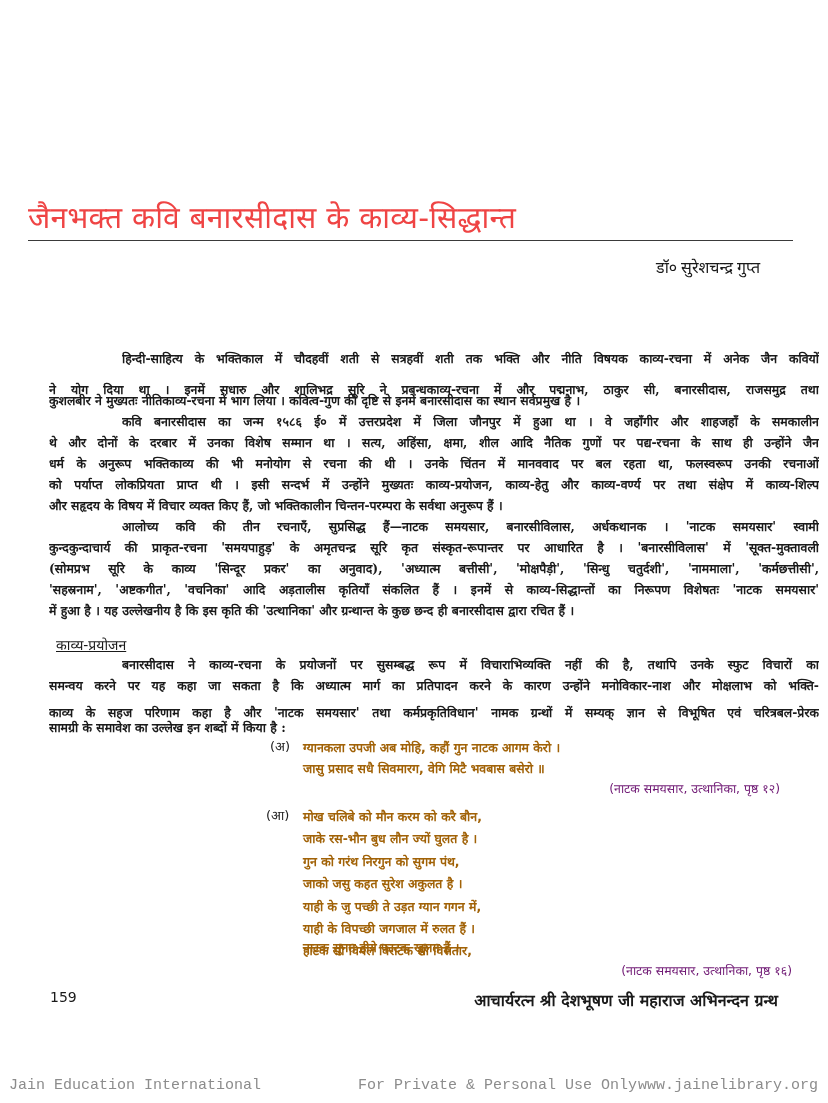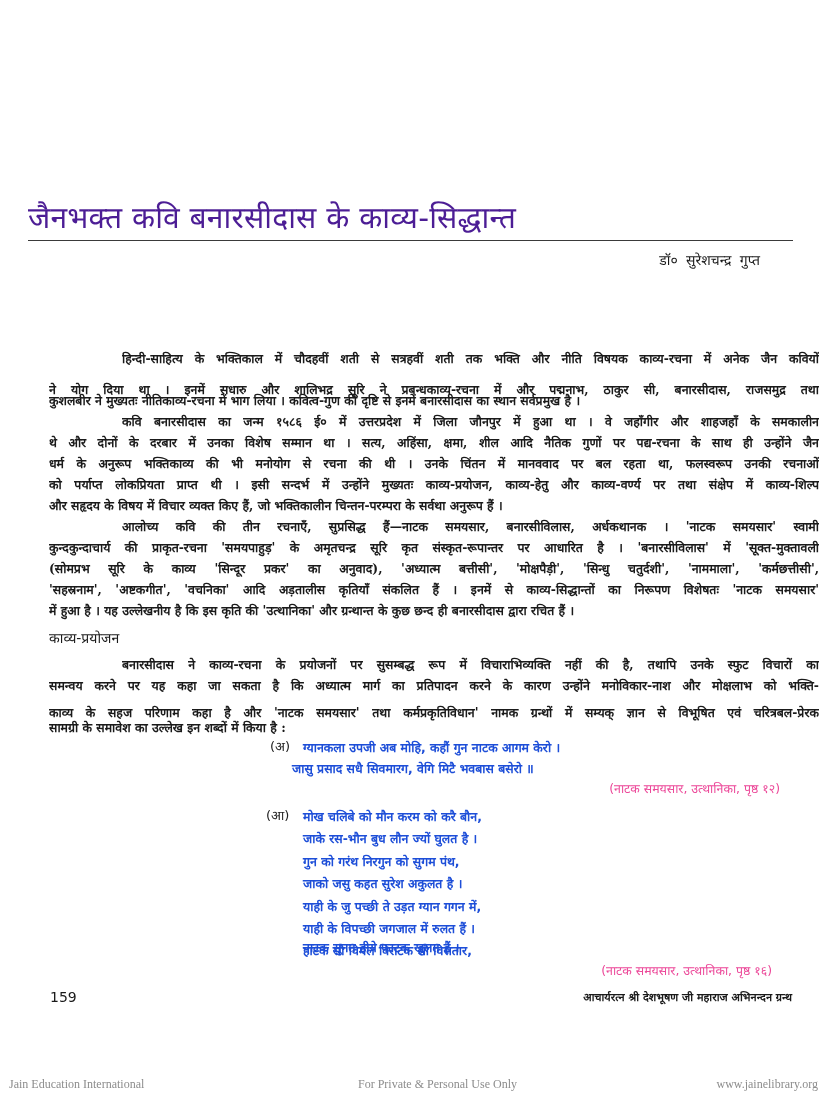--- a/index.html
+++ b/index.html
@@ -1,31 +1,31 @@
 <!DOCTYPE html>
 <html><head>
 <meta charset="utf-8">
 <style>
   html, body { margin: 0; padding: 0; background: #ffffff; }
   body { width: 828px; height: 1103px; position: relative; overflow: hidden;
          font-family: "DejaVu Serif", serif; color: #1a1a1a; }
   .abs { position: absolute; white-space: nowrap; }
-  .title { left: 28px; top: 196px; font-size: 30px; font-family: "DejaVu Sans", sans-serif; font-weight: normal; letter-spacing: 0.2px; color: #4c1d95; }
+  .title { left: 28px; top: 196px; font-size: 30px; font-family: "DejaVu Sans", sans-serif; font-weight: normal; letter-spacing: 0.2px; color: #ef4444; }
   .rule { left: 28px; top: 240px; width: 765px; height: 0; border-top: 1.5px solid #3a3a3a; }
-  .author { right: 68px; top: 250px; font-size: 14px; font-family: Liberation Mono, monospace; }
+  .author { right: 68px; top: 256px; font-size: 16px; font-family: Liberation Serif, serif; }
   .line { left: 49px; font-size: 12.4px; line-height: 20px; height: 20px; width: 770px; overflow: hidden; text-align: justify; text-align-last: justify; font-weight: bold; }
   .line.indent { left: 122px; width: 697px; }
   .line.last { text-align-last: left; }
   .heading { left: 49px; top: 628px; font-size: 14px; font-family: "DejaVu Sans", sans-serif; }
-  .verse { font-size: 12.4px; font-weight: bold; font-family: "DejaVu Sans", sans-serif; line-height: 20px; color: #1d4ed8; }
+  .verse { font-size: 12.4px; font-weight: bold; font-family: "DejaVu Sans", sans-serif; line-height: 20px; color: #a16207; }
   .verse-marker { font-size: 13px; font-family: "DejaVu Sans", sans-serif; color: #222; }
-  .citation { font-size: 12.4px; font-family: "DejaVu Sans", sans-serif; color: #ec4899; }
+  .citation { font-size: 12.4px; font-family: "DejaVu Sans", sans-serif; color: #701a75; }
   .page-num { left: 50px; top: 989px; font-size: 14px; font-family: "DejaVu Sans", sans-serif; }
-  .running-footer { right: 36px; top: 989px; font-size: 11px; font-weight: bold; font-family: "DejaVu Sans", sans-serif; }
-  .wm { top: 1077px; font-size: 12px; font-family: Liberation Serif, serif; color: #8c8c8c; }
+  .running-footer { right: 50px; top: 989px; font-size: 16px; font-weight: bold; font-family: "DejaVu Sans", sans-serif; }
+  .wm { top: 1077px; font-size: 15px; font-family: Liberation Mono, monospace; color: #8c8c8c; }
 </style>
 </head>
 <body>
 
 <h1 class="abs title" style="margin:0;">जैनभक्त कवि बनारसीदास के काव्य-सिद्धान्त</h1>
 <div class="abs rule"></div>
 <div class="abs author">डॉ० सुरेशचन्द्र गुप्त</div>
 
 <div>
   <div class="abs line indent" style="top:349px">हिन्दी-साहित्य के भक्तिकाल में चौदहवीं शती से सत्रहवीं शती तक भक्ति और नीति विषयक काव्य-रचना में अनेक जैन कवियों</div>
@@ -42,46 +42,46 @@
 </div>
 
 <div>
   <div class="abs line indent" style="top:517px">आलोच्य कवि की तीन रचनाएँ, सुप्रसिद्ध हैं—नाटक समयसार, बनारसीविलास, अर्धकथानक । 'नाटक समयसार' स्वामी</div>
   <div class="abs line" style="top:538px">कुन्दकुन्दाचार्य की प्राकृत-रचना 'समयपाहुड़' के अमृतचन्द्र सूरि कृत संस्कृत-रूपान्तर पर आधारित है । 'बनारसीविलास' में 'सूक्त-मुक्तावली</div>
   <div class="abs line" style="top:559px">(सोमप्रभ सूरि के काव्य 'सिन्दूर प्रकर' का अनुवाद), 'अध्यात्म बत्तीसी', 'मोक्षपैड़ी', 'सिन्धु चतुर्दशी', 'नाममाला', 'कर्मछत्तीसी',</div>
   <div class="abs line" style="top:580px">'सहस्रनाम', 'अष्टकगीत', 'वचनिका' आदि अड़तालीस कृतियाँ संकलित हैं । इनमें से काव्य-सिद्धान्तों का निरूपण विशेषतः 'नाटक समयसार'</div>
   <div class="abs line last" style="top:601px">में हुआ है । यह उल्लेखनीय है कि इस कृति की 'उत्थानिका' और ग्रन्थान्त के कुछ छन्द ही बनारसीदास द्वारा रचित हैं ।</div>
 </div>
 
-<h2 class="abs heading" style="margin:0;font-weight:normal;">काव्य-प्रयोजन</h2>
+<h2 class="abs heading" style="margin:7px;font-weight:normal;text-decoration:underline;">काव्य-प्रयोजन</h2>
 <div>
   <div class="abs line indent" style="top:655px">बनारसीदास ने काव्य-रचना के प्रयोजनों पर सुसम्बद्ध रूप में विचाराभिव्यक्ति नहीं की है, तथापि उनके स्फुट विचारों का</div>
   <div class="abs line" style="top:676px">समन्वय करने पर यह कहा जा सकता है कि अध्यात्म मार्ग का प्रतिपादन करने के कारण उन्होंने मनोविकार-नाश और मोक्षलाभ को भक्ति-</div>
   <div class="abs line" style="top:703px">काव्य के सहज परिणाम कहा है और 'नाटक समयसार' तथा कर्मप्रकृतिविधान' नामक ग्रन्थों में सम्यक् ज्ञान से विभूषित एवं चरित्रबल-प्रेरक</div>
   <div class="abs line last" style="top:718px">सामग्री के समावेश का उल्लेख इन शब्दों में किया है :</div>
 </div>
 
 <div>
   <span class="abs verse-marker" style="left:270px;top:737px">(अ)</span>
   <div class="abs verse" style="left:303px;top:738px">ग्यानकला उपजी अब मोहि, कहौं गुन नाटक आगम केरो ।</div>
-  <div class="abs verse" style="left:292px;top:759px">जासु प्रसाद सधै सिवमारग, वेगि मिटै भवबास बसेरो ॥</div>
+  <div class="abs verse" style="left:303px;top:759px">जासु प्रसाद सधै सिवमारग, वेगि मिटै भवबास बसेरो ॥</div>
   <div class="abs citation" style="right:48px;top:780px">(नाटक समयसार, उत्थानिका, पृष्ठ १२)</div>
 </div>
 
 <div>
   <span class="abs verse-marker" style="left:266px;top:806px">(आ)</span>
   <div class="abs verse" style="left:303px;top:807px">मोख चलिबे को मौन करम को करै बौन,</div>
   <div class="abs verse" style="left:303px;top:829px">जाके रस-भौन बुध लौन ज्यों घुलत है ।</div>
   <div class="abs verse" style="left:303px;top:852px">गुन को गरंथ निरगुन को सुगम पंथ,</div>
   <div class="abs verse" style="left:303px;top:874px">जाको जसु कहत सुरेश अकुलत है ।</div>
   <div class="abs verse" style="left:303px;top:897px">याही के जु पच्छी ते उड़त ग्यान गगन में,</div>
   <div class="abs verse" style="left:303px;top:919px">याही के विपच्छी जगजाल में रुलत हैं ।</div>
   <div class="abs verse" style="left:303px;top:941px">हाटक सौ विमल विराटक सौ विसतार,</div>
   <div class="abs verse" style="left:303px;top:938px">नाटक सुनत हीये फाटक खुलत हैं ।</div>
-  <div class="abs citation" style="right:56px;top:962px">(नाटक समयसार, उत्थानिका, पृष्ठ १६)</div>
+  <div class="abs citation" style="right:36px;top:962px">(नाटक समयसार, उत्थानिका, पृष्ठ १६)</div>
 </div>
 
 <div class="abs page-num">159</div>
 <div class="abs running-footer">आचार्यरत्न श्री देशभूषण जी महाराज अभिनन्दन ग्रन्थ</div>
 
 <div class="abs wm" style="left:9px">Jain Education International</div>
 <div class="abs wm" style="left:358px">For Private &amp; Personal Use Only</div>
 <a class="abs wm" style="right:10px;text-decoration:none;">www.jainelibrary.org</a>
 
 </body></html>

